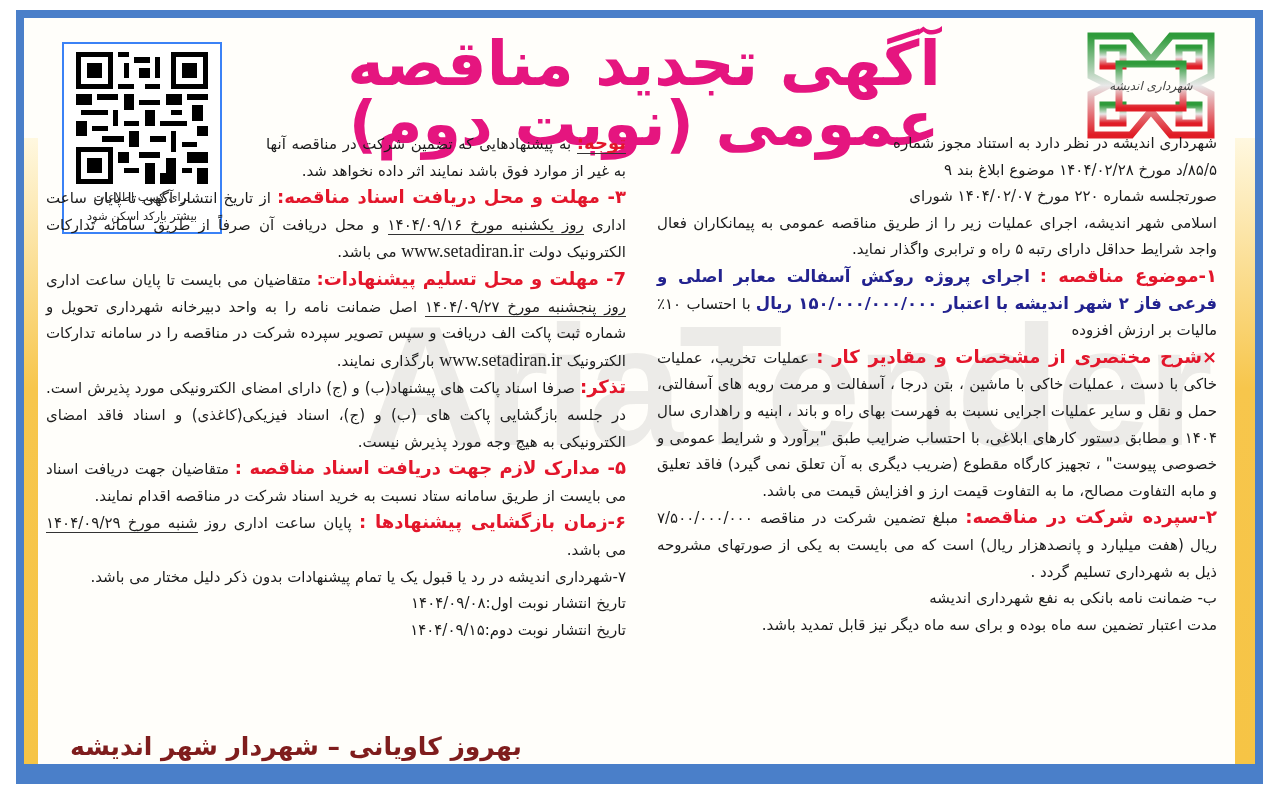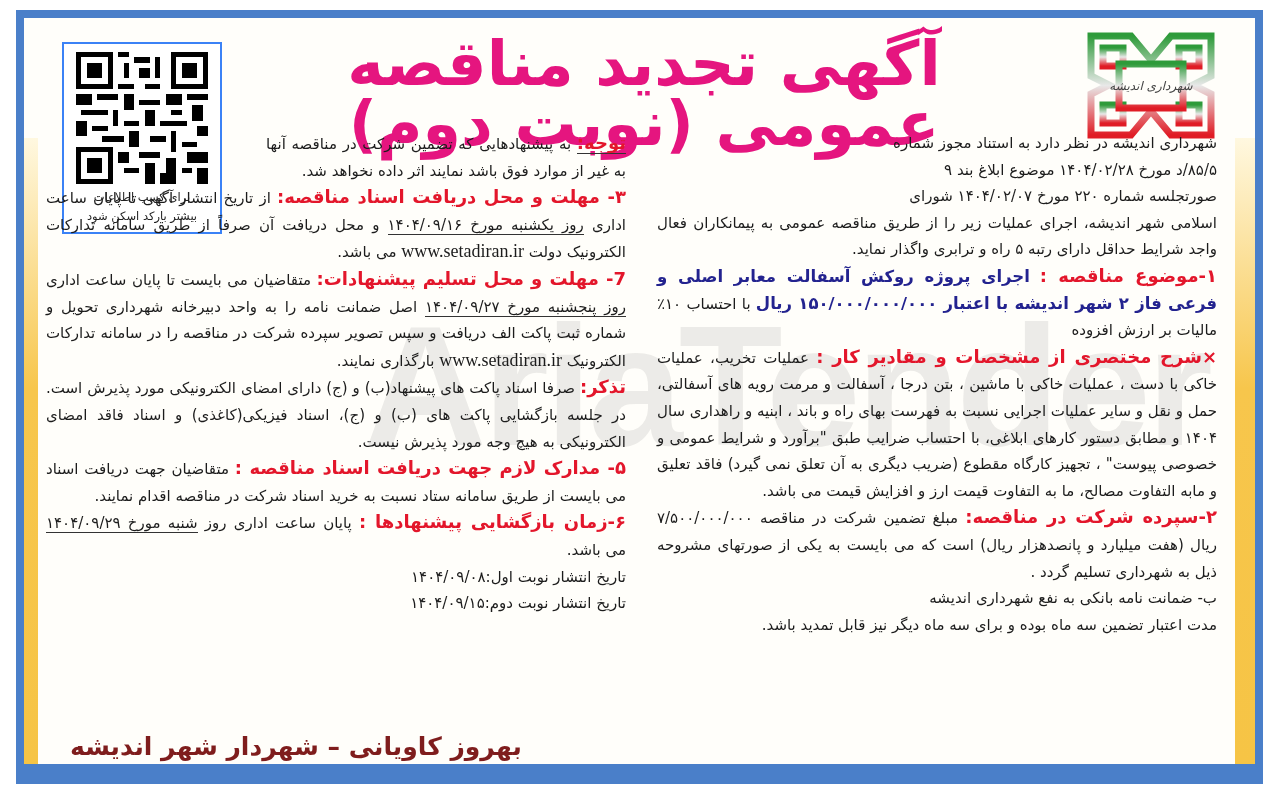--- a/index.html
+++ b/index.html
@@ -170,19 +170,20 @@
       <p>
         <span class="red">۵- مدارک لازم جهت دریافت اسناد مناقصه :</span>
         <span>متقاضیان جهت دریافت اسناد می بایست از طریق سامانه ستاد نسبت به خرید اسناد شرکت در مناقصه اقدام نمایند.</span>
       </p>
       <p>
         <span class="red">۶-زمان بازگشایی پیشنهادها :</span>
         <span>پایان ساعت اداری روز</span>
         <span class="ul">شنبه مورخ ۱۴۰۴/۰۹/۲۹</span>
         <span>می باشد.</span>
       </p>
+      <p>۷-شهرداری اندیشه در رد یا قبول یک یا تمام پیشنهادات بدون ذکر دلیل مختار می باشد.</p>
       <p>تاریخ انتشار نوبت اول:۱۴۰۴/۰۹/۰۸</p>
       <p>تاریخ انتشار نوبت دوم:۱۴۰۴/۰۹/۱۵</p>
     </div>
 
     <div class="signature">بهروز کاویانی – شهردار شهر اندیشه</div>
   </div>
 </div>
 
 </body></html>

